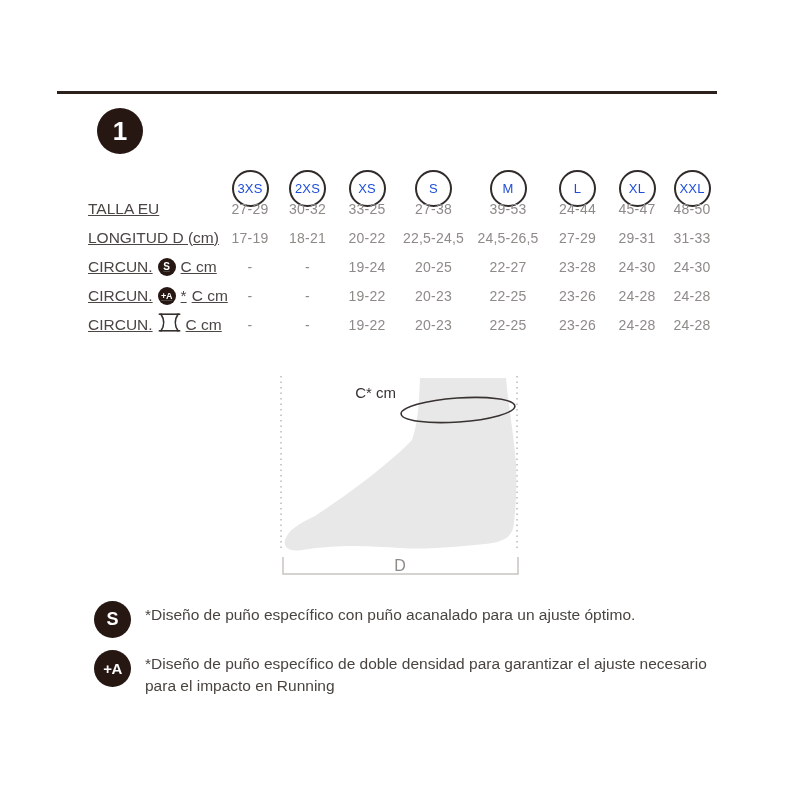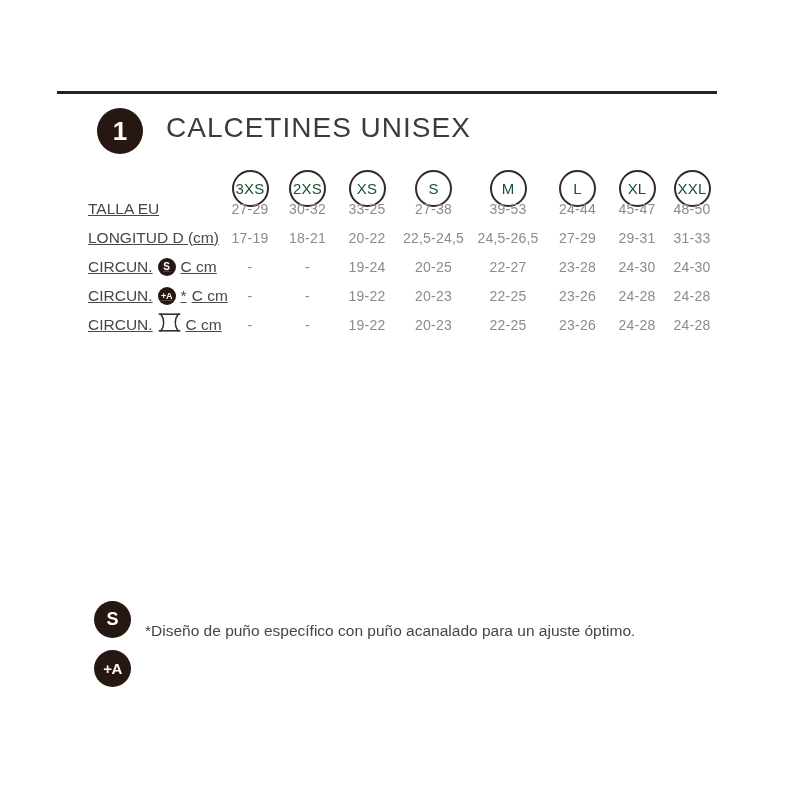--- a/index.html
+++ b/index.html
@@ -24,21 +24,21 @@
     position:absolute; left:88px; top:165px; width:631px;
     display:grid;
     grid-template-columns:134px 56px 59px 60px 73px 76px 63px 56px 54px;
     grid-auto-rows:29px;
   }
   .size-table .hdr { height:46px; display:flex; align-items:center; justify-content:center; }
   .row { display:contents; }
   .size-circle {
     width:37px; height:37px; border:2px solid #312c2a; border-radius:50%;
     display:flex; align-items:center; justify-content:center;
-    font-size:15px; letter-spacing:0.2px; color:#14532d; background:#fff;
+    font-size:13px; letter-spacing:0.2px; color:#1d4ed8; background:#fff;
   }
   .label-cell {
     display:flex; align-items:center; gap:5px;
     font-size:15.5px; color:#4b4543; white-space:nowrap;text-decoration:underline;
   }
   .mini-badge {
     width:18px; height:18px; border-radius:50%; background:#261713; color:#fff;
     font-size:10px; font-weight:bold; display:inline-flex; align-items:center; justify-content:center;
     flex:0 0 auto;
   }
@@ -54,37 +54,36 @@
   .diagram svg text { font-family:"Liberation Sans", sans-serif; }
 
   .footnote { position:absolute; display:flex; align-items:flex-start; }
   .footnote .fbadge {
     width:37px; height:37px; border-radius:50%; background:#261713; color:#fff;
     font-weight:bold; display:flex; align-items:center; justify-content:center; flex:0 0 auto;
   }
   .fbadge.s { font-size:18px; }
   .fbadge.pa { font-size:15px; letter-spacing:-0.5px; }
   .footnote .ftext {
-    margin-left:14px; margin-top:19px; width:578px;
+    margin-left:14px; margin-top:3px; width:578px;
     font-size:15.5px; line-height:1.45; color:#4a4440;
   }
   .footnote1 { left:94px; top:601px; }
   .footnote2 { left:94px; top:650px; }
 </style>
 </head>
 <body>
 
 <div class="page">
 
   <div class="top-rule"></div>
 
   <div class="badge-1">
     <span>1</span>
   </div>
-  <div class="title">CALCETINES UNISEX</div>
 
   <div class="size-table">
 
     <div class="hdr"></div>
     <div class="hdr">
         <span class="size-circle">3XS</span>
       </div>
     <div class="hdr">
         <span class="size-circle">2XS</span>
       </div>
@@ -187,22 +186,43 @@
       <div class="val">-</div>
       <div class="val">19-22</div>
       <div class="val">20-23</div>
       <div class="val">22-25</div>
       <div class="val">23-26</div>
       <div class="val">24-28</div>
       <div class="val">24-28</div>
     </div>
   </div>
 
+  <div class="diagram">
+    <svg width="262" height="212" viewBox="0 0 262 212">
+      <line x1="13" y1="8" x2="13" y2="180" stroke="#b3aeab" stroke-width="1.3" stroke-dasharray="1.5 4"></line>
+      <line x1="249" y1="8" x2="249" y2="180" stroke="#b3aeab" stroke-width="1.3" stroke-dasharray="1.5 4"></line>
+      <path fill="#e9e8e8" d="M152,10
+               C151,35 150,55 144,72
+               C122,95 82,125 47,148
+               C32,155 20,162 17,172
+               C15,180 22,184 34,182
+               C72,176 102,178 132,180
+               C162,182 192,178 217,176
+               C237,174 245,168 246,155
+               C248,135 249,120 248,95
+               C245,60 240,35 238,10 Z"></path>
+      <ellipse cx="190" cy="42" rx="57" ry="12" fill="none" stroke="#383231" stroke-width="1.6" transform="rotate(-4 190 42)"></ellipse>
+      <text x="128" y="30" text-anchor="end" font-size="15" fill="#383231">C* cm</text>
+      <path d="M15,189 L15,206 L250,206 L250,189" fill="none" stroke="#c9c4c1" stroke-width="1.5"></path>
+      <text x="132" y="203" text-anchor="middle" font-size="16" fill="#8e8a88">D</text>
+    </svg>
+  </div>
 
   <div class="footnote footnote1">
     <div class="fbadge s">S</div>
     <div class="ftext">*Diseño de puño específico con puño acanalado para un ajuste óptimo.</div>
   </div>
   <div class="footnote footnote2">
     <div class="fbadge pa">+A</div>
+    <div class="ftext">*Diseño de puño específico de doble densidad para garantizar el ajuste necesario para el impacto en Running</div>
   </div>
 
 </div>
 
 </body></html>

